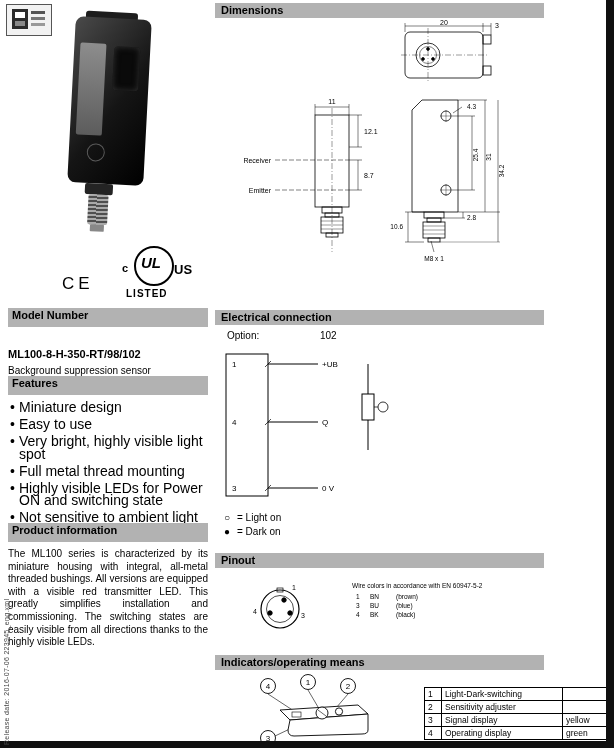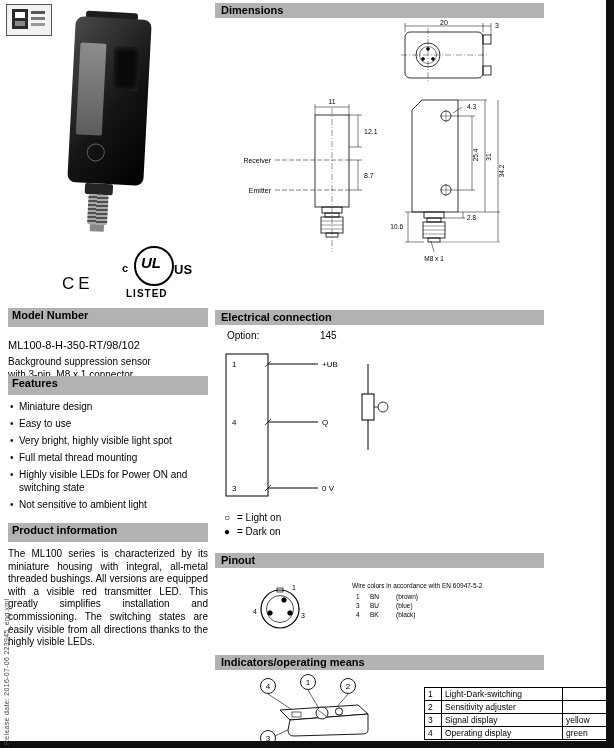--- a/index.html
+++ b/index.html
@@ -35,24 +35,24 @@
   .ce{position:absolute;left:4px;top:8px;font-size:17px;letter-spacing:4px;font-weight:400;margin-top:20px;}
   .ulwrap{position:absolute;left:62px;top:0;width:80px;height:56px;}
   .ulcircle{position:absolute;left:14px;top:0;width:36px;height:36px;border:2px solid #000;border-radius:50%;}
   .ulcircle .ultext{position:absolute;left:5px;top:6px;font-style:italic;font-weight:bold;font-size:15px;}
   .ul-c{position:absolute;left:2px;top:16px;font-size:11px;font-weight:bold;}
   .ul-us{position:absolute;left:54px;top:16px;font-size:13px;font-weight:bold;}
   .ul-listed{position:absolute;left:6px;top:42px;font-size:10px;font-weight:bold;letter-spacing:1px;}
 
   
   .lsec{position:absolute;left:8px;width:200px;}
-  .model-value{font-size:11px;font-weight:normal;margin:12px 0 4px 0;}
+  .model-value{font-size:11px;font-weight:bold;margin:21px 0 4px 0;}
   .model-desc{font-size:10px;line-height:13px;}
   ul.features{list-style:none;margin:6px 0 0 0;padding:0;}
-  ul.features li{font-size:10px;line-height:12.5px;margin:0 0 4.5px 0;padding-left:11px;position:relative;}
+  ul.features li{font-size:14px;line-height:12.5px;margin:0 0 4.5px 0;padding-left:11px;position:relative;}
   ul.features li::before{content:"\2022";position:absolute;left:2px;}
   .prodinfo{font-size:10px;line-height:12.6px;text-align:justify;margin:6px 0 0 0;}
 
   
   .abs{position:absolute;}
   .opt-row{position:absolute;left:227px;top:330px;font-size:10px;width:200px;}
   .opt-val{position:absolute;left:93px;top:0;}
   .legend{position:absolute;left:224px;top:511px;font-size:10px;line-height:13.5px;}
   .legend .sym{display:inline-block;width:13px;}
 
@@ -235,21 +235,21 @@
     <text x="289" y="151" font-size="6.5" text-anchor="middle" transform="rotate(-90 289 151)">34.2</text>
     <text x="188" y="209" text-anchor="end" font-size="6.5">10.6</text>
     <text x="252" y="200" font-size="6.5">2.8</text>
     <text x="219" y="241" text-anchor="middle" font-size="6.5">M8 x 1</text>
   </svg>
 
   <div class="rbar" style="top:310px">Electrical connection</div>
 
   <div class="opt-row">
     <span>Option:</span>
-    <span class="opt-val">145</span>
+    <span class="opt-val">102</span>
   </div>
 
   <svg class="abs" style="left:218px;top:342px" width="250" height="168" viewBox="0 0 250 168">
     <g stroke="#000" fill="none" stroke-width="1">
       <rect x="8" y="12" width="42" height="142"></rect>
       <line x1="50" y1="22" x2="100" y2="22"></line>
       <line x1="50" y1="80" x2="100" y2="80"></line>
       <line x1="50" y1="146" x2="100" y2="146"></line>
       <line x1="47" y1="25" x2="53" y2="19" stroke-width="0.7"></line>
       <line x1="47" y1="83" x2="53" y2="77" stroke-width="0.7"></line>

